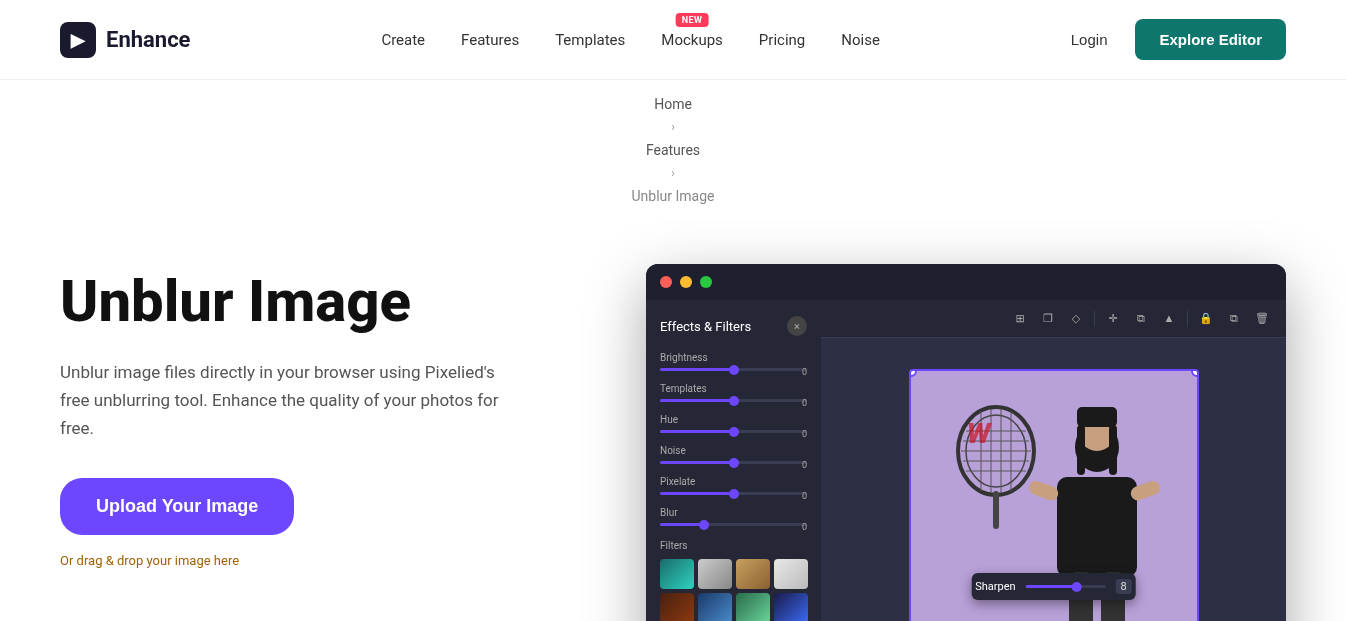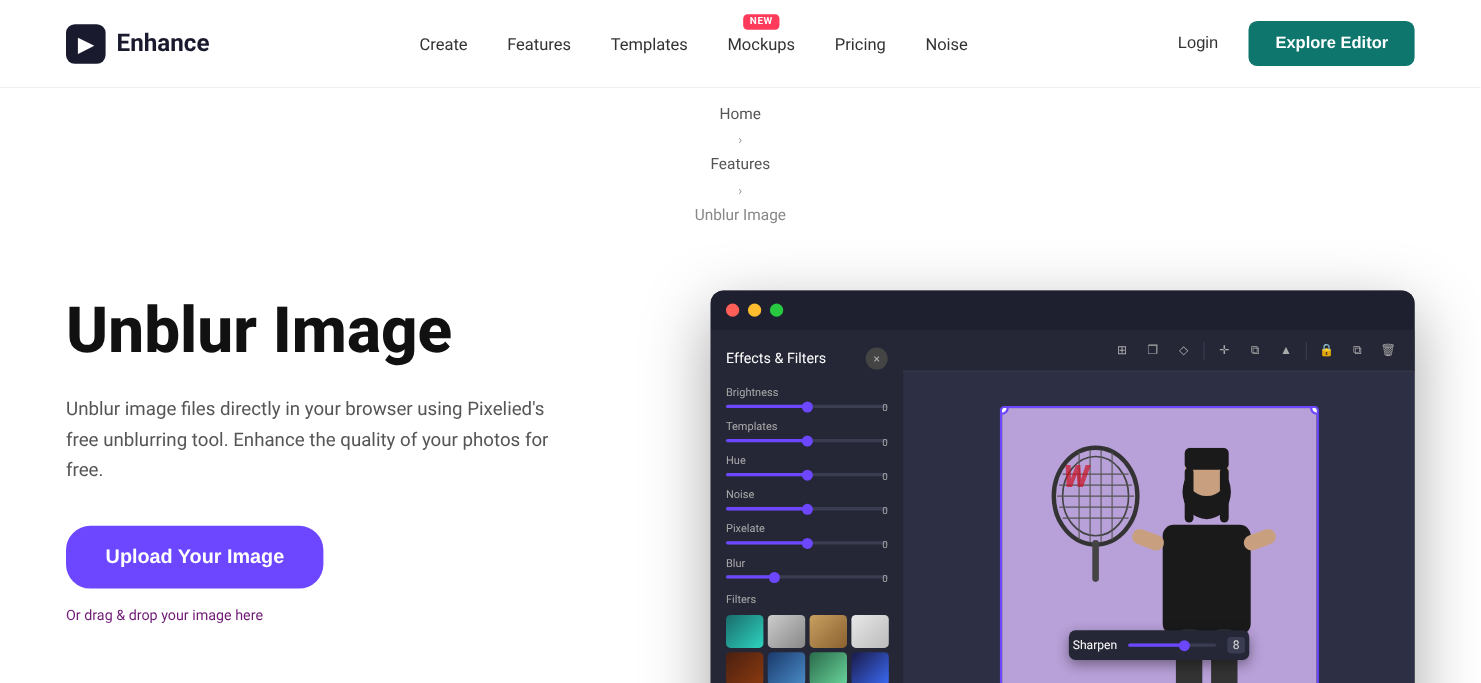--- a/index.html
+++ b/index.html
@@ -142,21 +142,21 @@
       border-radius: 22px;
       padding: 18px 36px;
       font-size: 18px;
       font-weight: 700;
       cursor: pointer;
       margin-bottom: 14px;
       display: inline-block;
     }
     .drag-drop-text {
       font-size: 13px;
-      color: #701a75;
+      color: #a16207;
       margin-top: 4px;
     }
 
     
     .right-content {
       flex: 1;
       position: relative;
       display: flex;
       align-items: flex-end;
       justify-content: flex-end;

